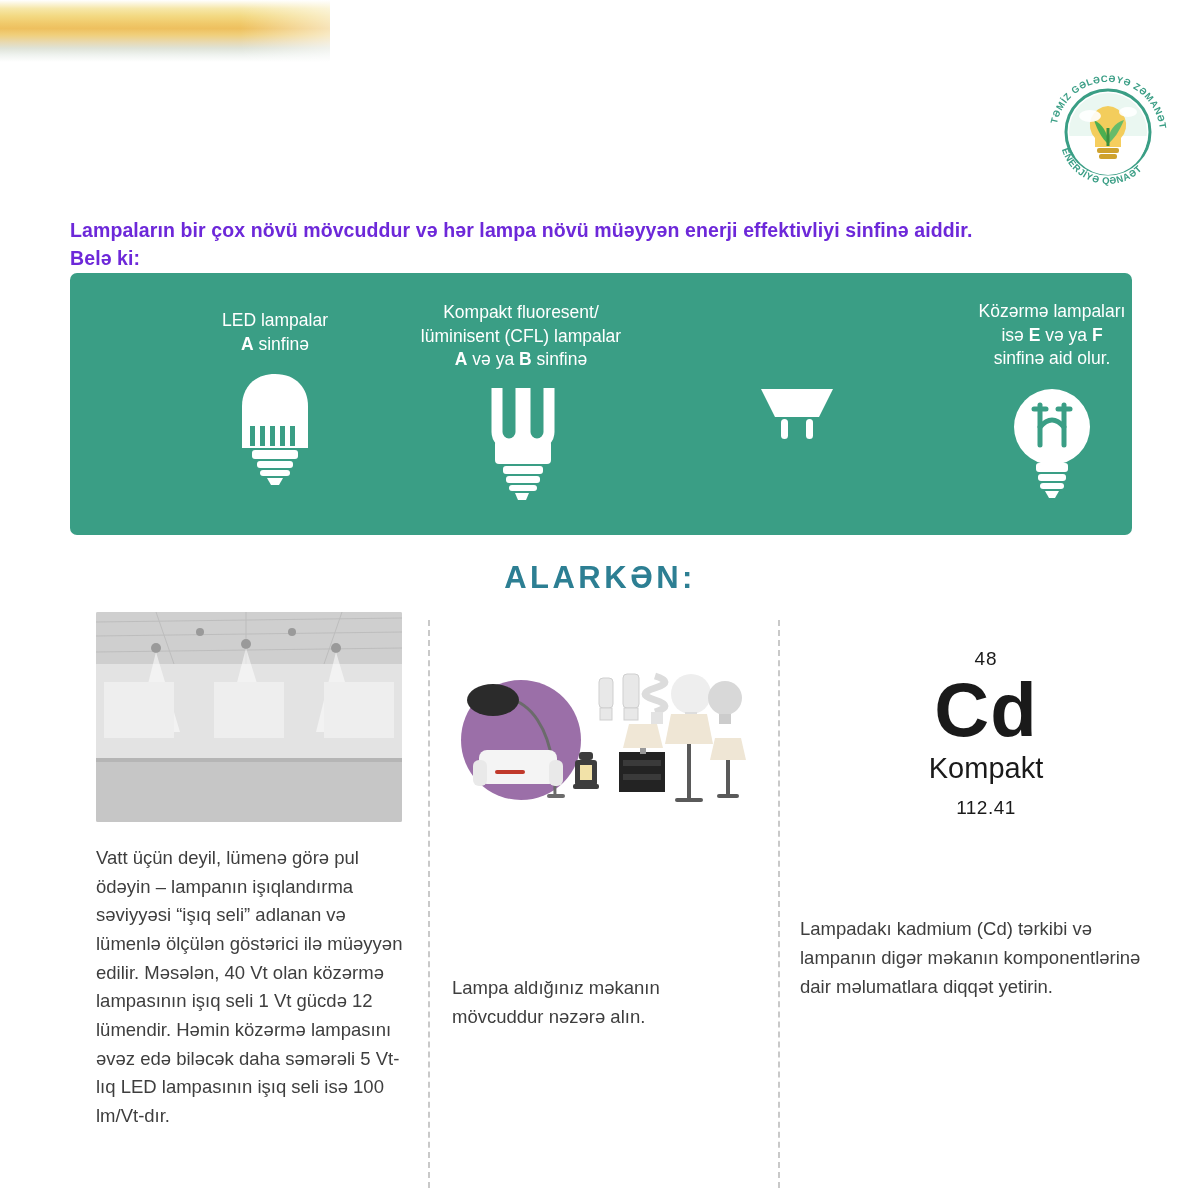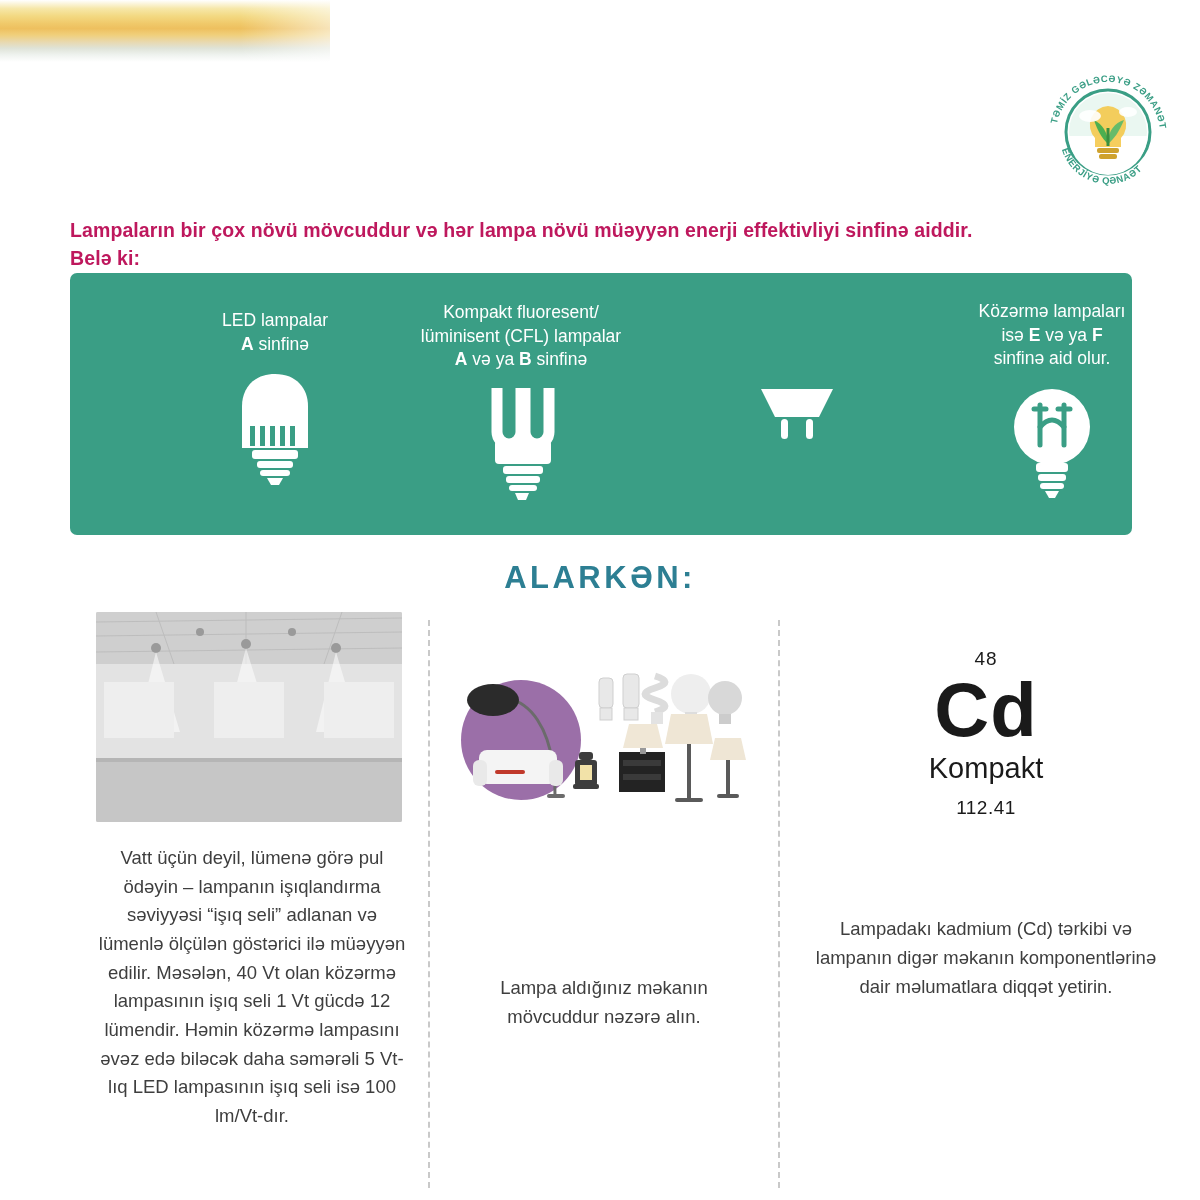--- a/index.html
+++ b/index.html
@@ -44,21 +44,21 @@
   
   .logo {
     position: absolute; right: 26px; top: 66px;
     width: 132px; height: 122px;
   }
   .logo svg { display: block; }
 
   
   .intro {
     position: absolute; left: 70px; top: 216px; width: 1060px;
-    font-size: 19.5px; font-weight: bold; color: #be185d;
+    font-size: 19.5px; font-weight: bold; color: #6d28d9;
     line-height: 1.45; letter-spacing: .1px;
   }
 
   
   .green-panel {
     position: absolute; left: 70px; top: 273px;
     width: 1062px; height: 262px;
     background: #3a9e85; border-radius: 7px;
   }
   .lamp-col { position: absolute; text-align: center; color: #ffffff; }
@@ -89,21 +89,21 @@
   }
   .div-1 { left: 428px; }
   .div-2 { left: 778px; }
 
   .col { position: absolute; top: 0; }
   .col-1 { left: 96px; width: 312px; }
   .col-2 { left: 452px; width: 304px; }
   .col-3 { left: 800px; width: 372px; }
 
   .col p {
-    margin: 0; text-align: center; color: #3e3e3e;
+    margin: 0; text-align: left; color: #3e3e3e;
     font-size: 18.5px; line-height: 1.55; font-weight: 500;
   }
 
   .photo-room {
     width: 306px; height: 210px; border-radius: 2px; overflow: hidden;
     position: relative; background: #dadada;
   }
   .photo-lamps {
     width: 290px; height: 200px; margin: 16px auto 0;
     position: relative; background: #ffffff;

